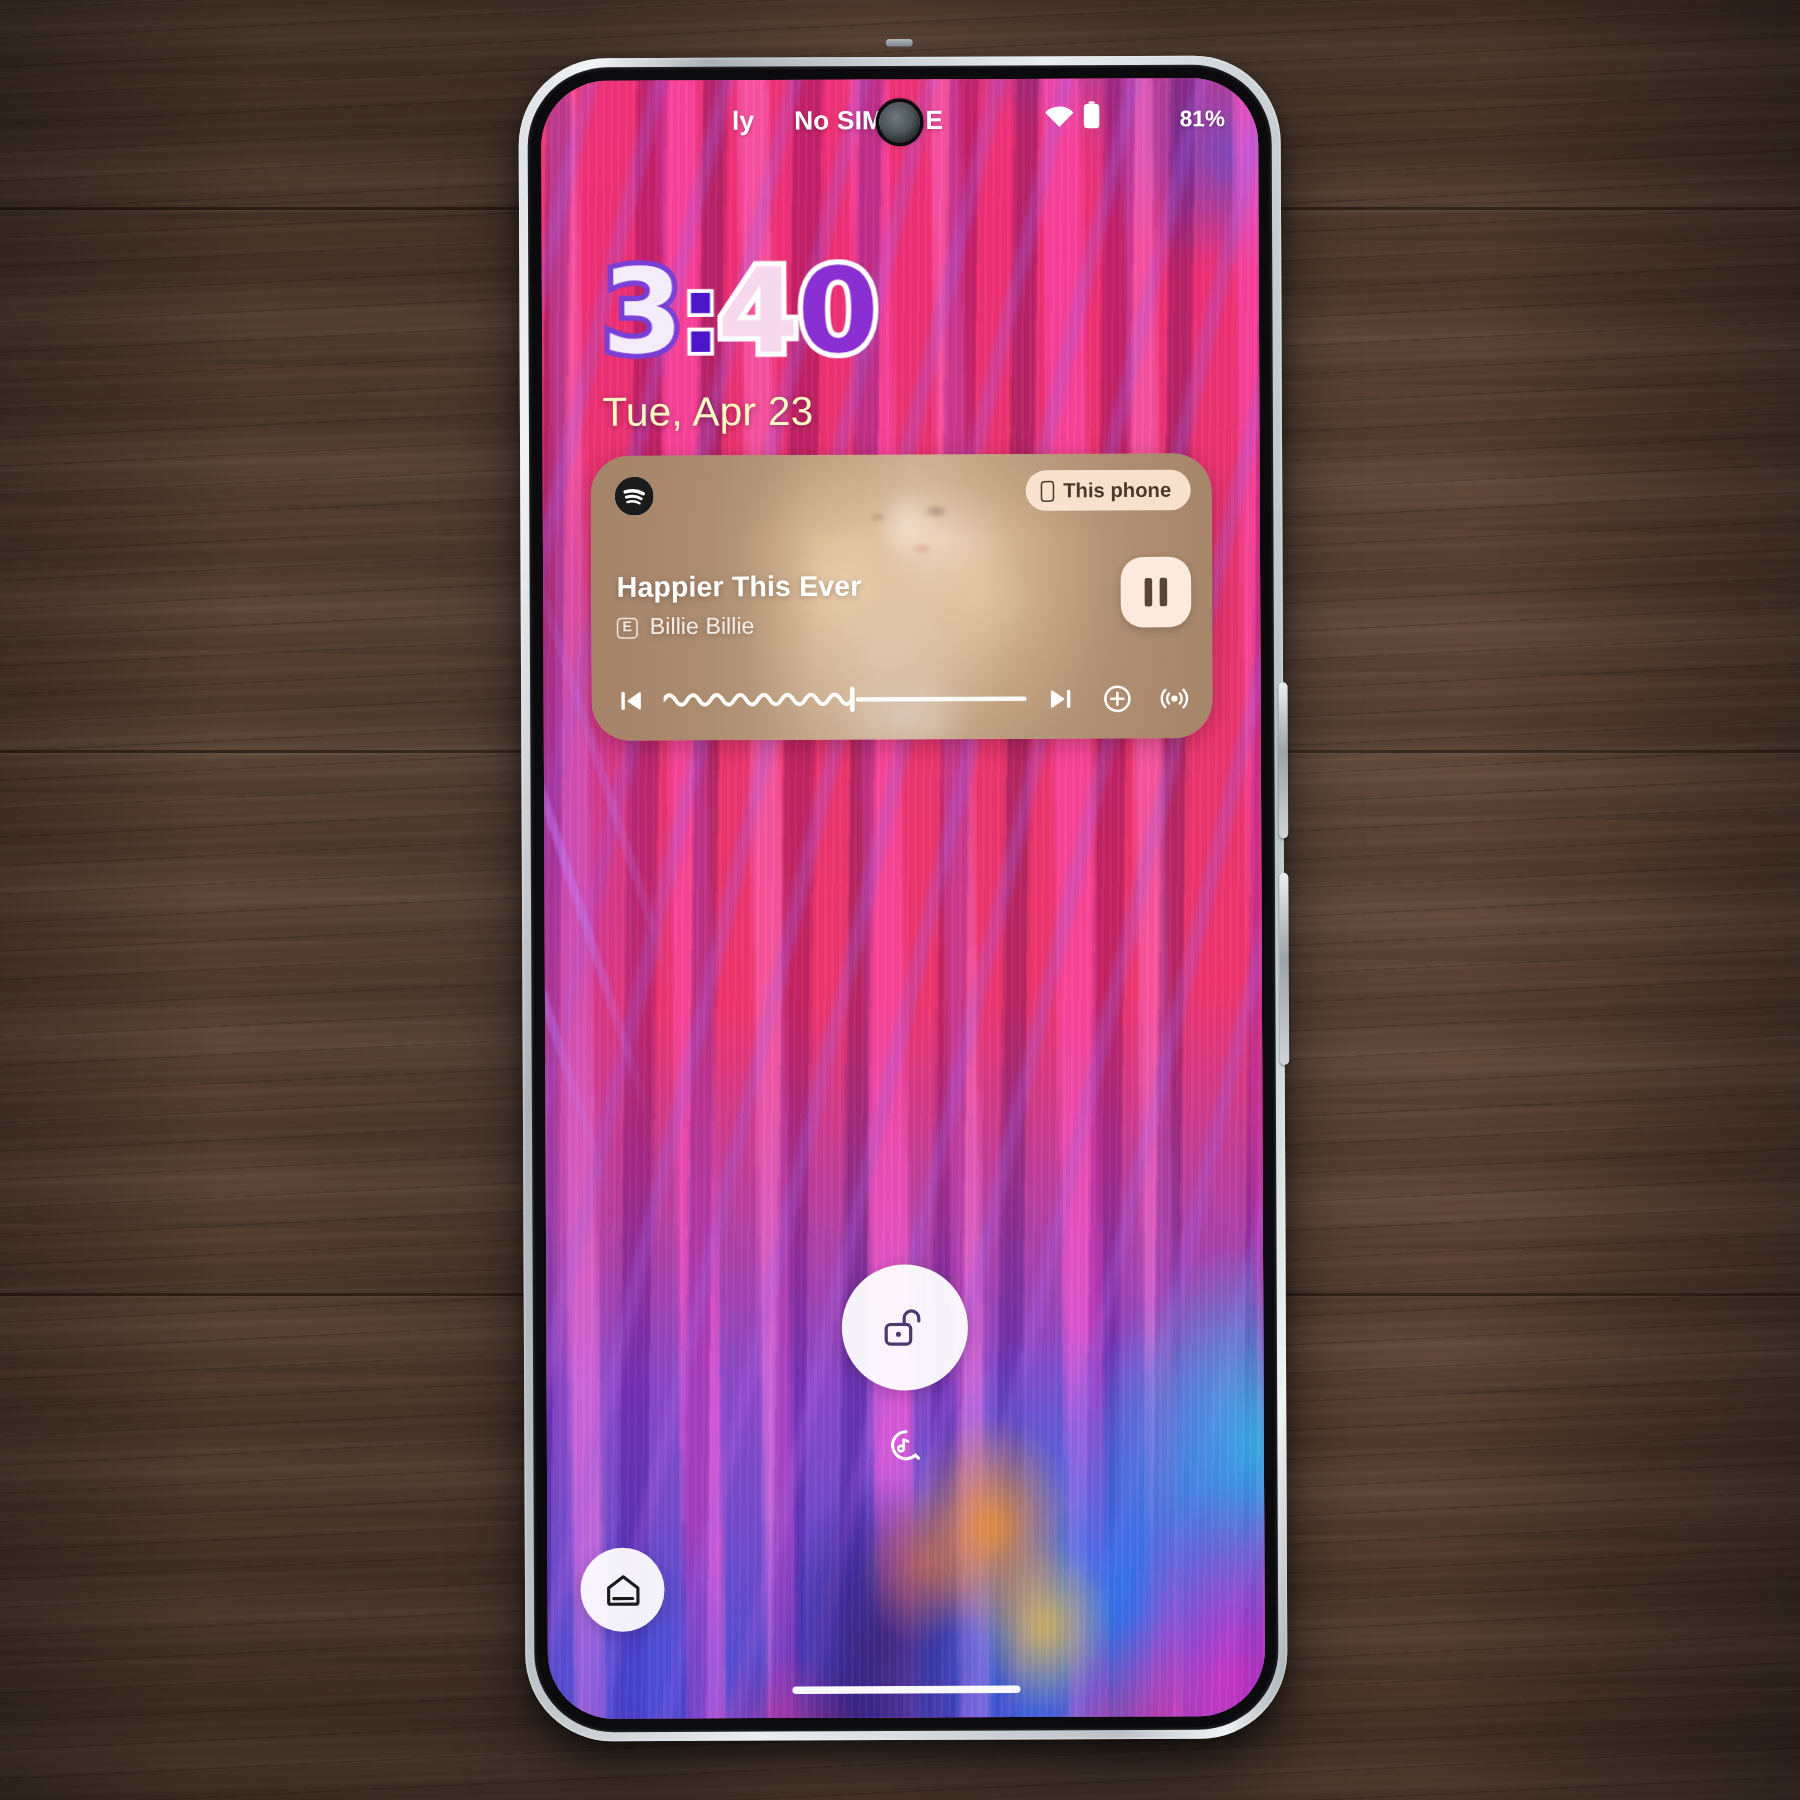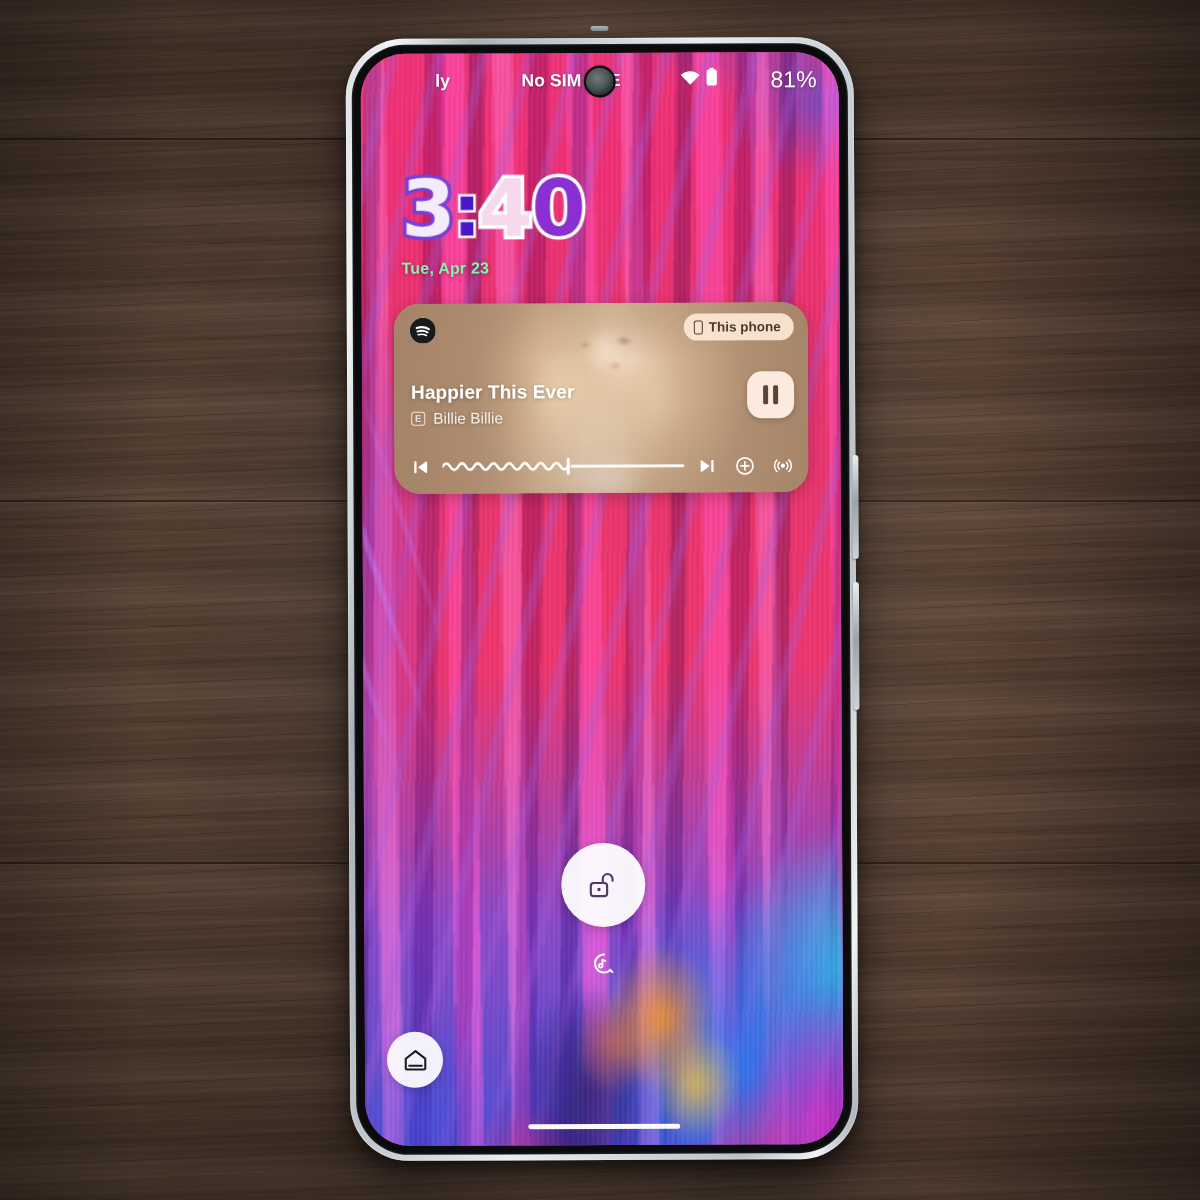--- a/index.html
+++ b/index.html
@@ -161,24 +161,24 @@
   
   #statusbar {
     position:absolute; top:0; left:0; right:0; height:54px;
     display:flex; align-items:center;
     color:#fff; font-size:17.5px; font-weight:700;
     letter-spacing:.1px;
     text-shadow:0 1px 3px rgba(0,0,0,.28);
     padding:0 22px;
     z-index:6;
   }
-  #sb-left { width:120px; overflow:hidden; white-space:nowrap; direction:rtl; text-align:center; }
+  #sb-left { width:120px; overflow:hidden; white-space:nowrap; direction:rtl; text-align:right; }
   #sb-mid { flex:1; text-align:center; padding-right:40px; }
   #sb-right { display:flex; align-items:center; gap:5px; }
-  #sb-right .pct { font-size:23px; font-weight:400;padding-left:48px; }
+  #sb-right .pct { font-size:15px; font-weight:700;padding-left:48px; }
   .punch {
     position:absolute; left:50%; top:15px; transform:translateX(-50%);
     width:27px; height:27px; border-radius:50%;
     background:radial-gradient(circle at 42% 38%, #6f7a7c 0%, #4a5355 48%, #20282a 78%, #0a0d0e 100%);
     box-shadow:0 0 0 2.5px #0b0d0e, 0 0 5px rgba(0,0,0,.7);
     z-index:7;
   }
   .earpiece {
     position:absolute; left:50%; top:-12px; transform:translateX(-50%);
     width:18px; height:5px; border-radius:3px;
@@ -198,21 +198,21 @@
     display:inline-block;
     -webkit-text-stroke:7px #ffffff;
     paint-order:stroke fill;
     filter:drop-shadow(0 0 0.5px rgba(0,0,0,.15));
   }
   #clock .d1 { color:#f2ecfb; -webkit-text-stroke-color:#7a3fd6; }
   #clock .cl { color:#4b16c9; -webkit-text-stroke:5px #ffffff; font-size:72px; margin:0 -2px; }
   #clock .d2 { color:#f7d9ef; -webkit-text-stroke-color:#ffffff; }
   #clock .d3 { color:#8a2fd2; -webkit-text-stroke-color:#ffffff; }
   #date {
-    margin-top:14px; color:#86efac; font-size:16px; font-weight:700;
+    margin-top:14px; color:#fef9c3; font-size:27px; font-weight:400;
     letter-spacing:.2px; text-shadow:0 1px 4px rgba(0,0,0,.35);
   }
 
   
   #media {
     position:absolute; left:32px; top:250px;
     width:414px; height:190px;
     border-radius:26px;
     overflow:hidden;
     z-index:5;

